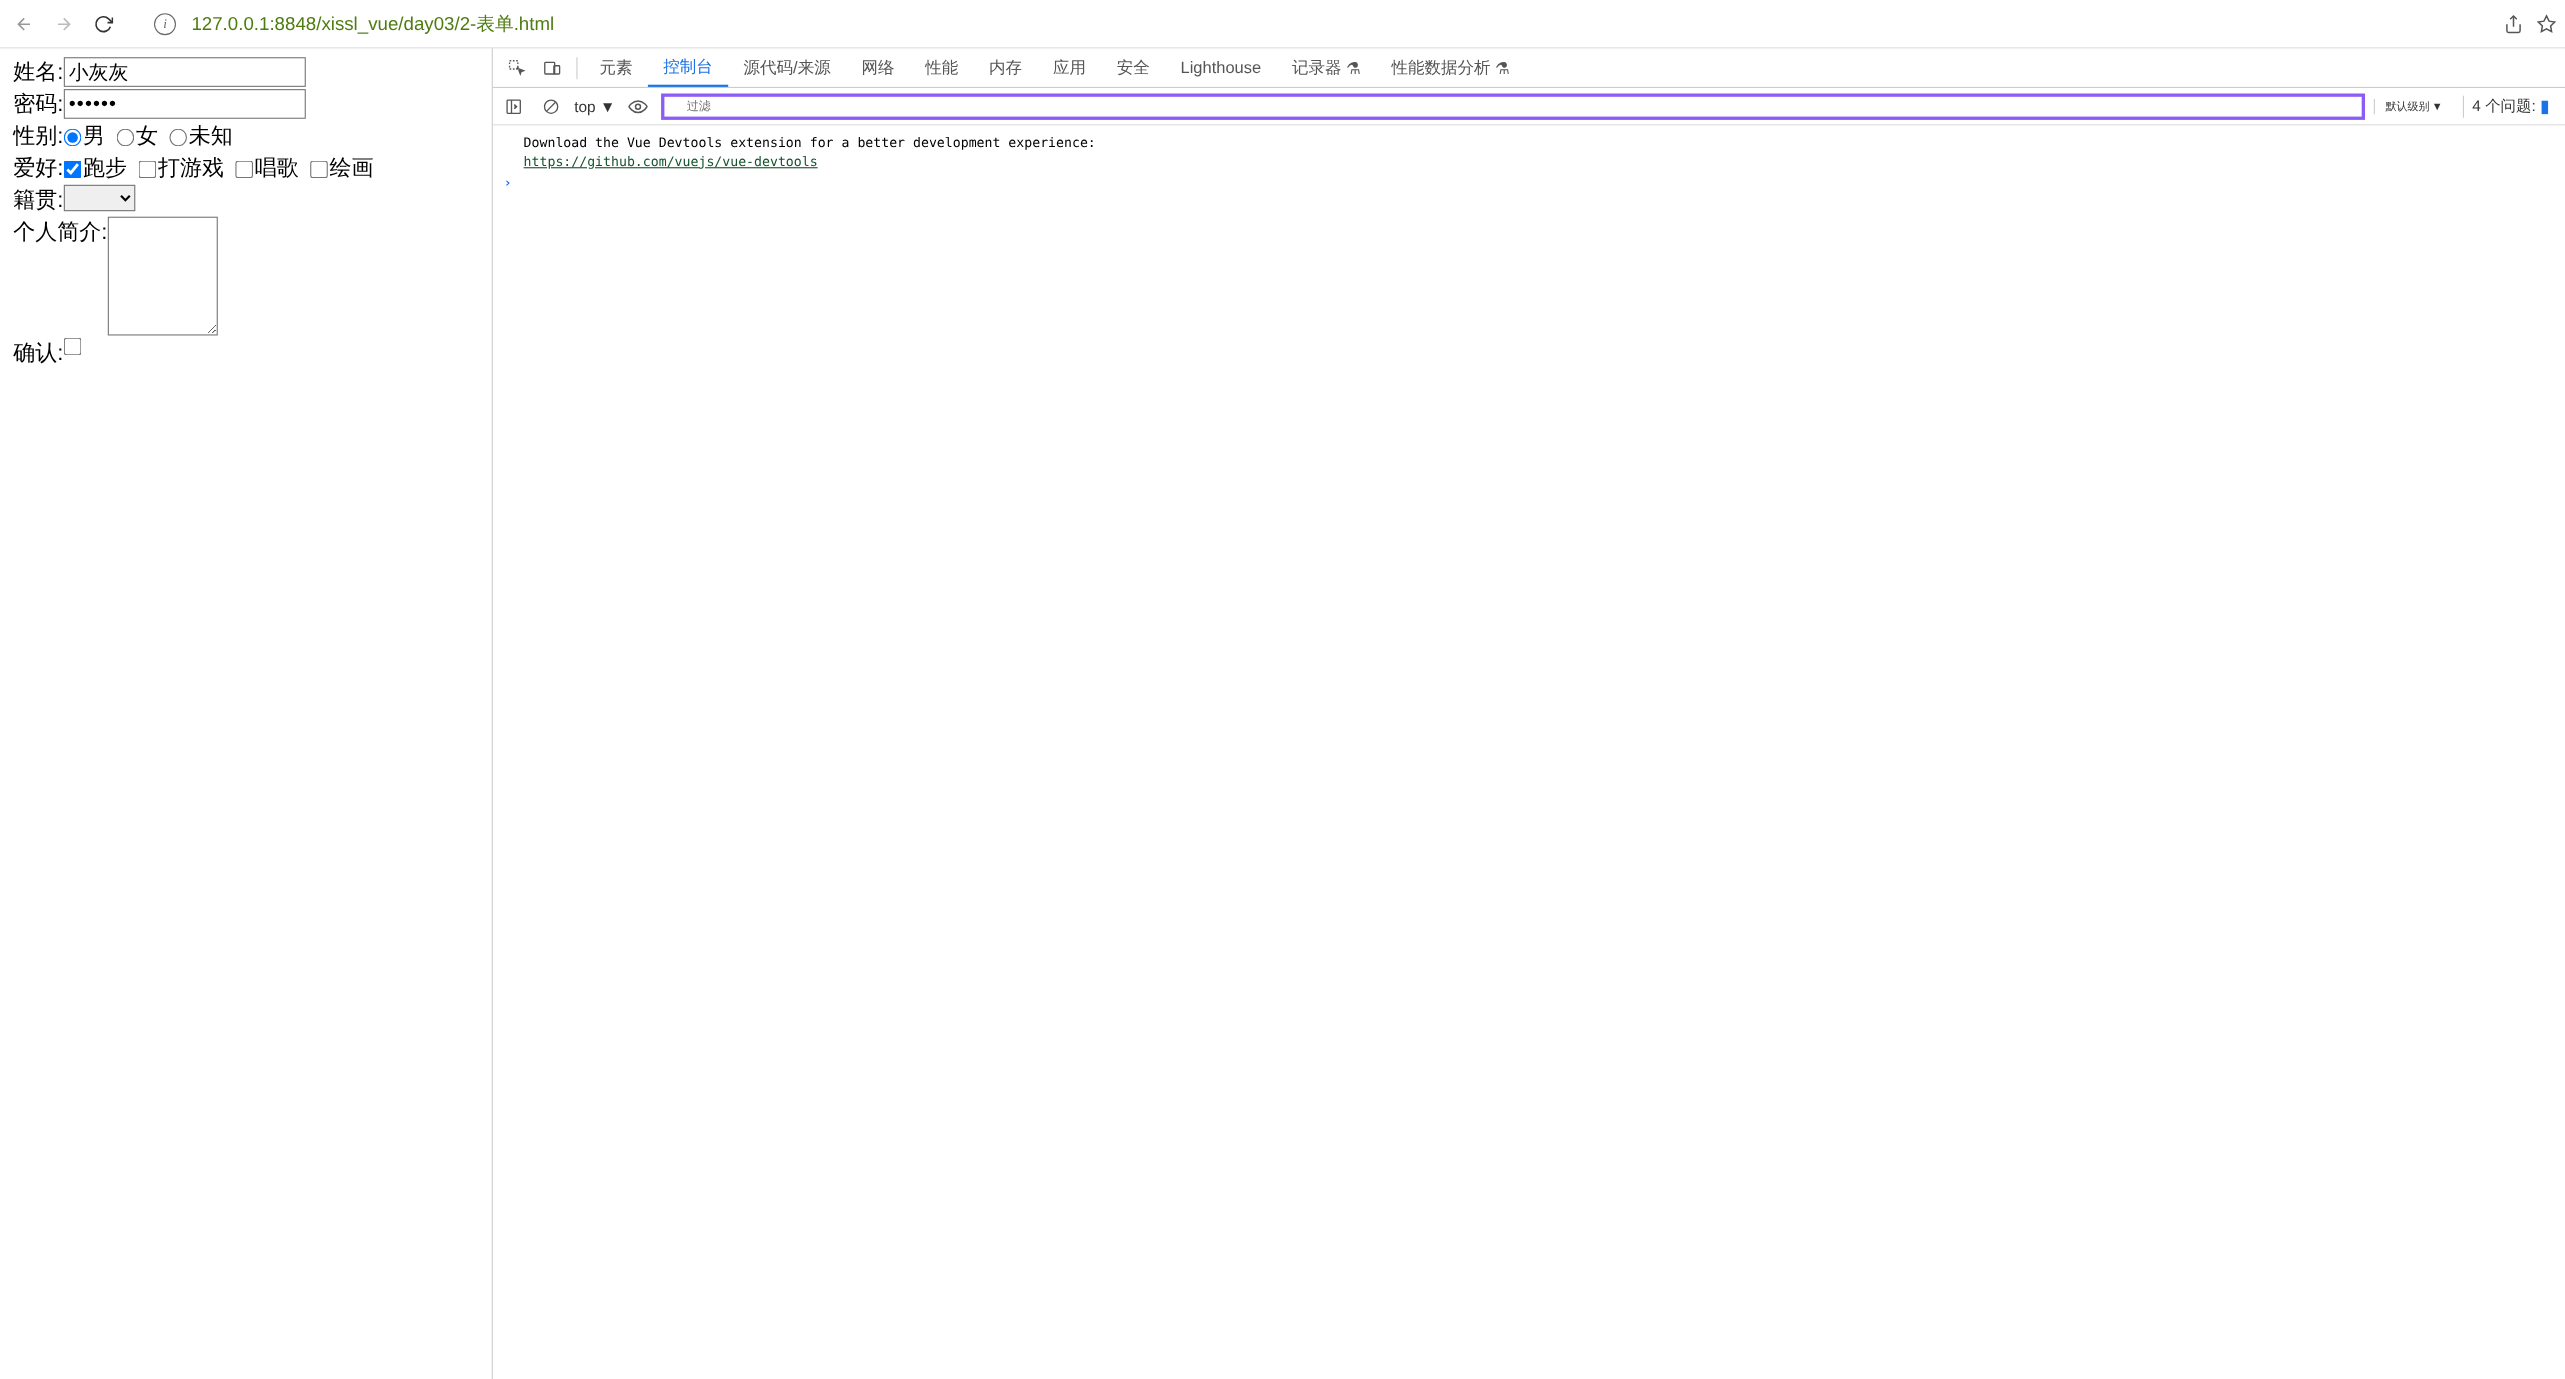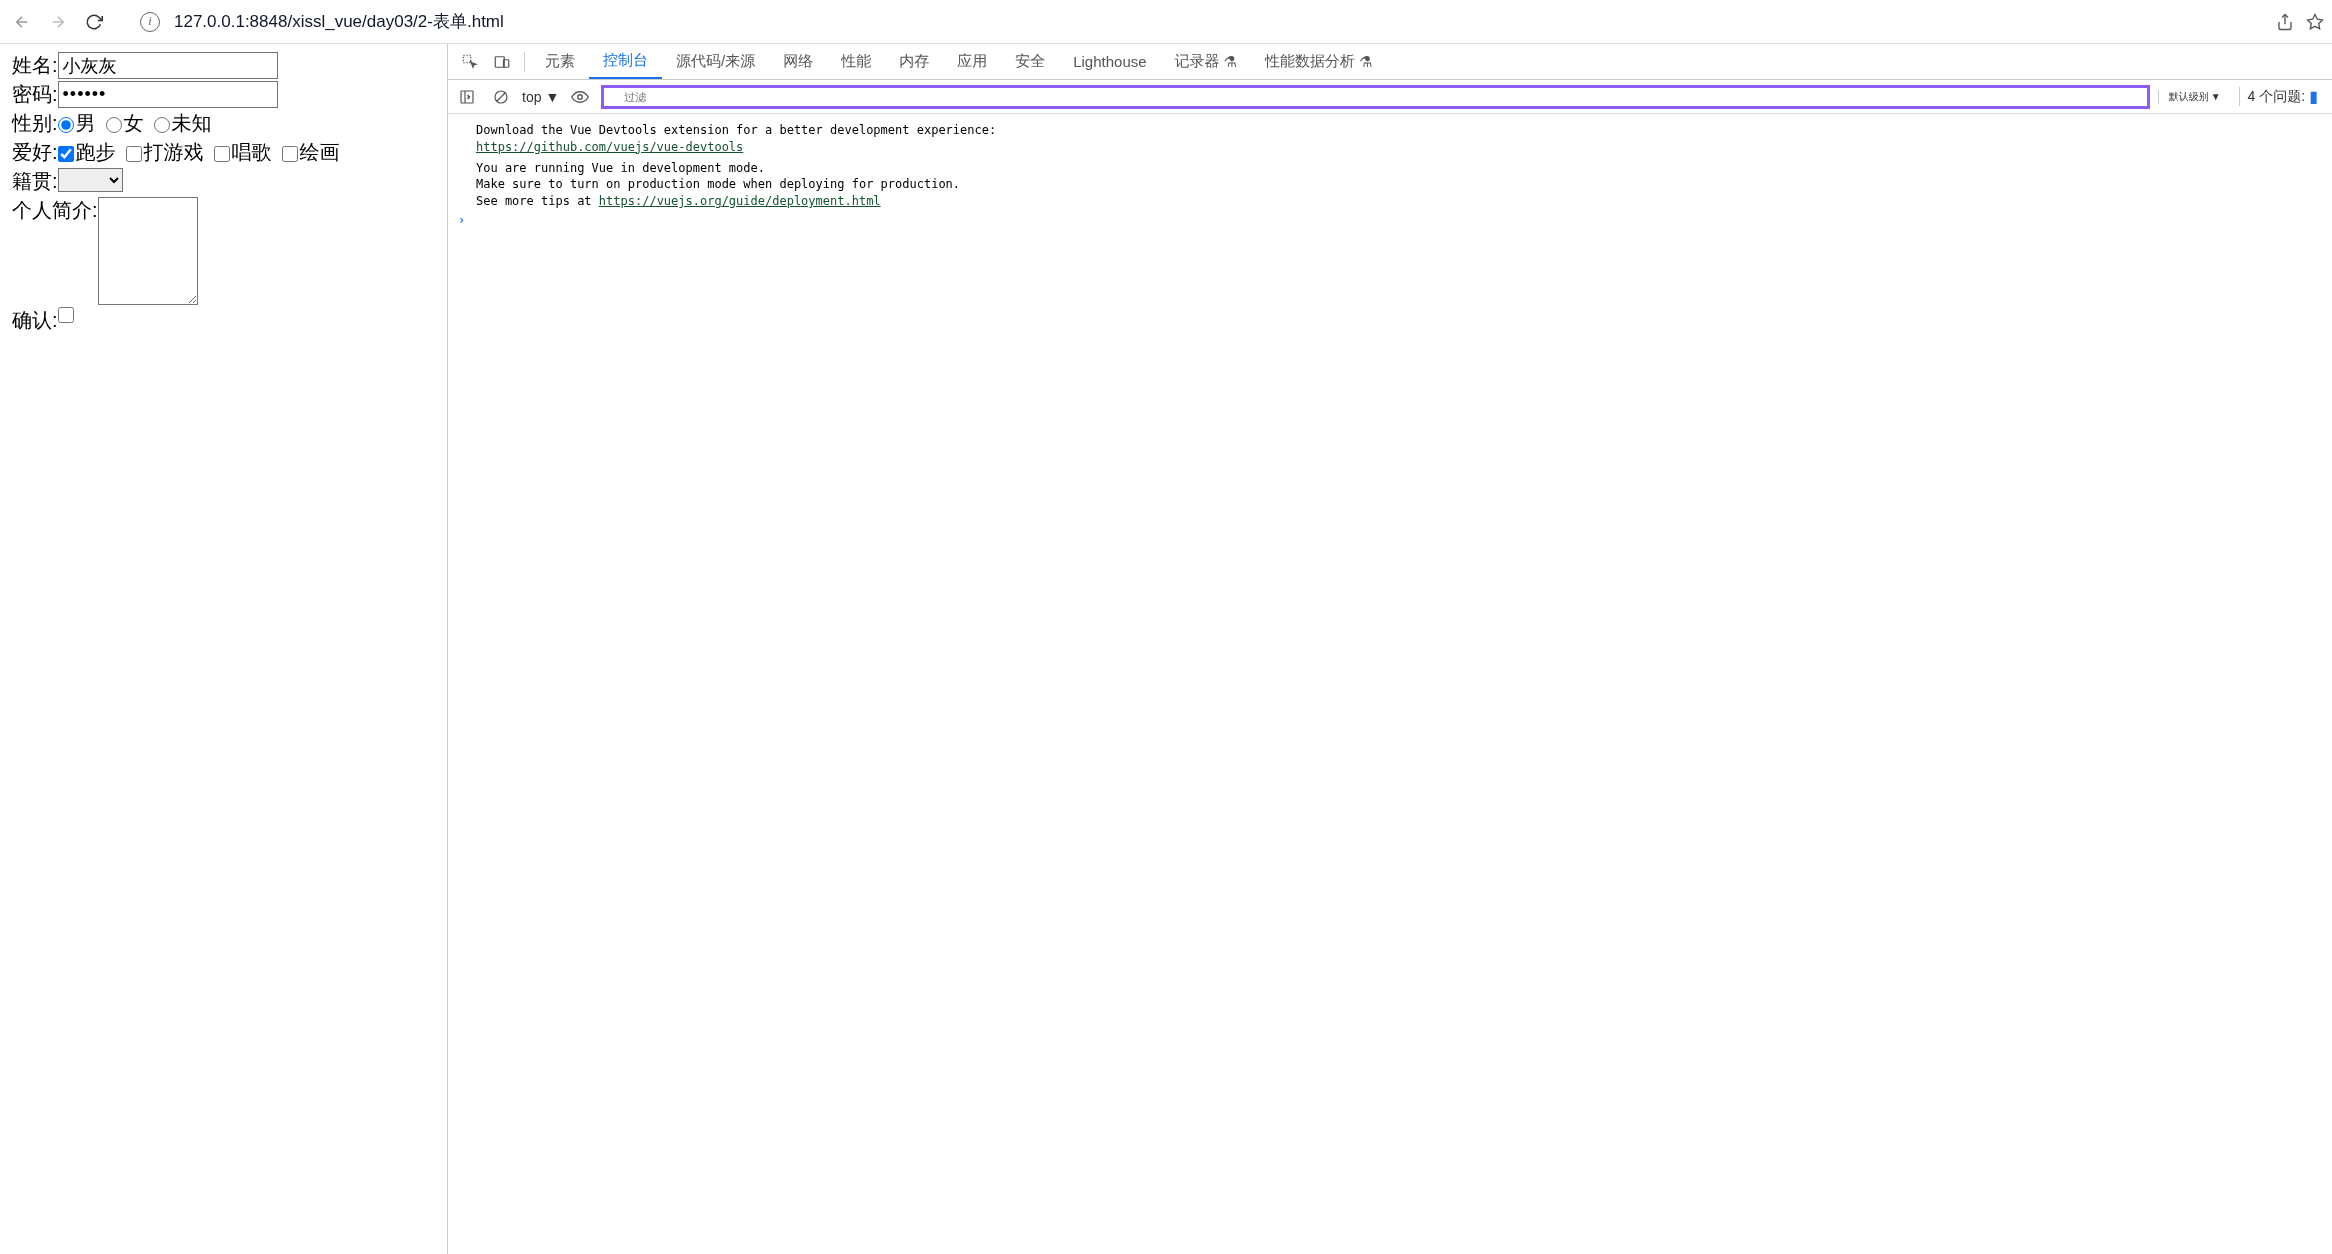--- a/index.html
+++ b/index.html
@@ -33,21 +33,21 @@
       border: 1.5px solid #666;
       border-radius: 50%;
       display: flex; align-items: center; justify-content: center;
       font-size: 12px; color: #666;
       font-style: italic;
       font-family: serif;
     }
     .toolbar .url {
       flex: 1;
       font-size: 17px;
-      color: #0f172a;
+      color: #4d7c0f;
       padding-left: 6px;
     }
     .toolbar .right-icons {
       display: flex;
       gap: 12px;
       color: #555;
     }
     
     .main {
       display: flex;
@@ -347,21 +347,16 @@
         <span>4 个问题:</span>
         <span class="issue-icon">▮</span>
       </div>
     </div>
 
     <div class="console">
       <div class="msg">
         <span>Download the Vue Devtools extension for a better development experience:</span><br>
         <a href="#">https://github.com/vuejs/vue-devtools</a>
       </div>
-      <div class="msg">
-        <span>You are running Vue in development mode.</span><br>
-        <span>Make sure to turn on production mode when deploying for production.</span><br>
-        <span>See more tips at </span><a href="#">https://vuejs.org/guide/deployment.html</a>
-      </div>
       <div class="prompt">›</div>
     </div>
   </div>
 </div>
 
 </body></html>

